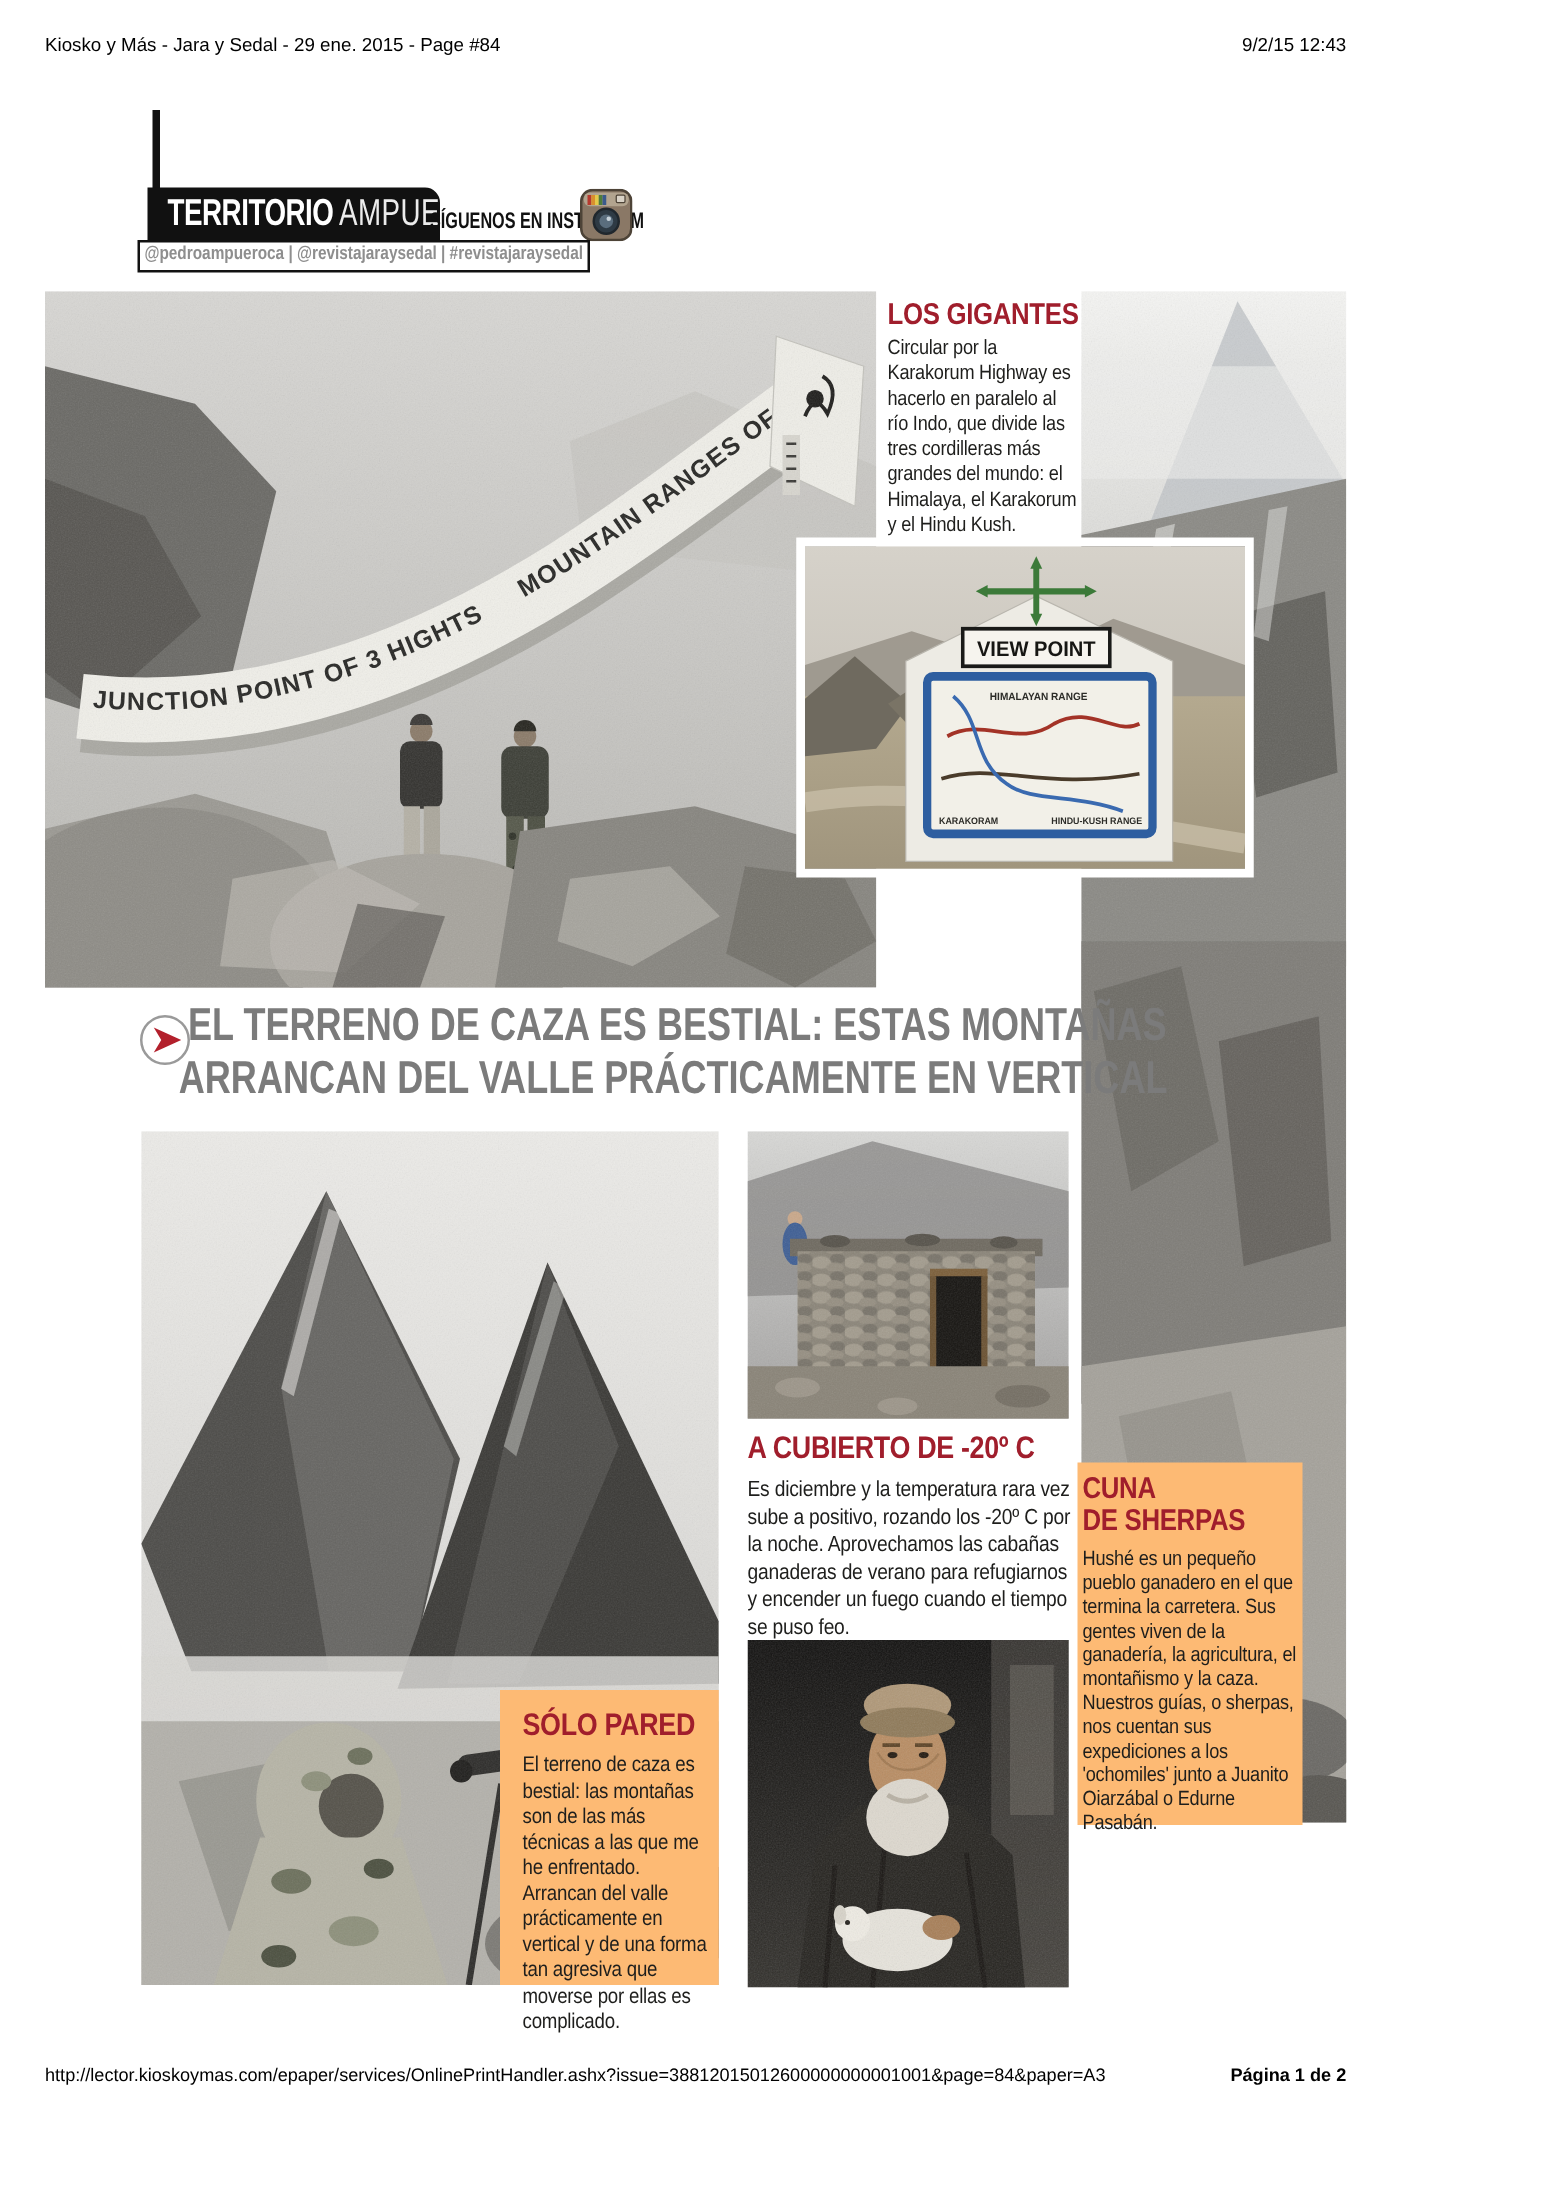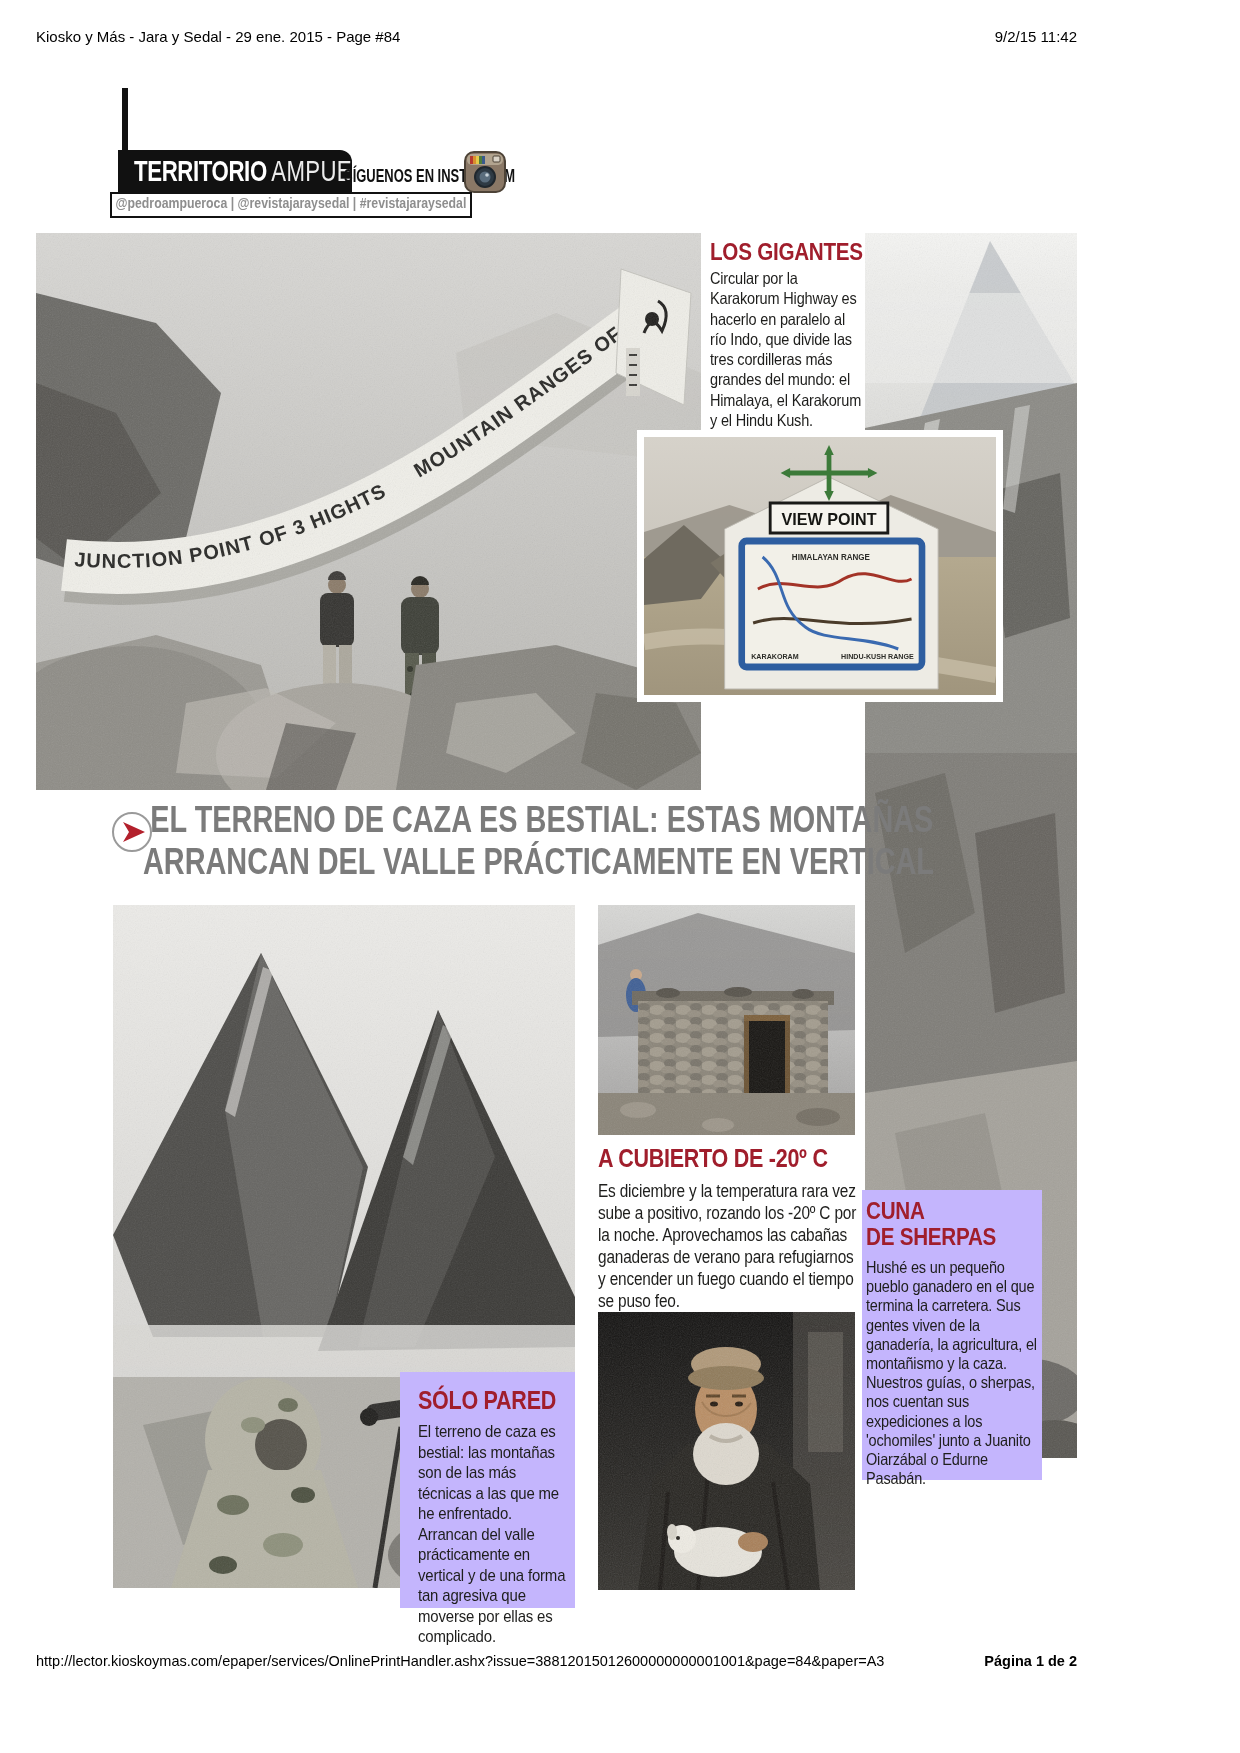--- a/index.html
+++ b/index.html
@@ -7,35 +7,35 @@
     width:1240px;height:1753px;position:relative;background:#ffffff;
     font-family:"Liberation Sans", sans-serif;color:#1d1d1b;overflow:hidden;
   }
   .abs{position:absolute;}
   .meta{font-size:15px;color:#000;}
   .cond{transform:scaleX(0.88);transform-origin:0 0;}
   .copy{font-size:17px;line-height:20.5px;color:#1e1e1c;letter-spacing:-0.2px;}
   .h-red{color:#A01E2C;font-weight:bold;white-space:nowrap;transform:scaleX(0.86);transform-origin:0 0;letter-spacing:-0.3px;}
   .quote-line{font-weight:bold;color:#7B7B7B;font-size:37px;line-height:42px;white-space:nowrap;transform:scaleX(0.78);transform-origin:0 0;}
   .photo{display:block;}
-  .whitebox{background:#c4b5fd;margin-top:20px;}
+  .whitebox{background:#fdba74;}
   .brand-box{background:#111;border-radius:0 12px 0 0;display:flex;align-items:center;padding-left:16px;}
   .brand-inner{white-space:nowrap;transform:scaleX(0.74);transform-origin:0 50%;color:#fff;font-size:30px;}
   .brand-b{font-weight:bold;letter-spacing:-0.5px;}
   .brand-l{font-weight:normal;opacity:0.92;letter-spacing:0.5px;margin-left:6px;}
   .follow{font-weight:bold;font-size:18px;color:#111;white-space:nowrap;transform:scaleX(0.72);transform-origin:0 0;}
   .handles-strip{border:2px solid #111;background:#fff;display:flex;align-items:flex-start;justify-content:center;}
   .handles-text{color:#8e8e8e;font-size:15px;font-weight:bold;white-space:nowrap;transform:scaleX(0.82);transform-origin:50% 50%;}
   svg text{font-family:"Liberation Sans", sans-serif;}
 </style>
 </head>
 <body>
 
 <div class="abs meta" style="left:36px;top:28px;">Kiosko y Más - Jara y Sedal - 29 ene. 2015 - Page #84</div>
-<div class="abs meta" style="right:163px;top:28px;">9/2/15 11:42</div>
+<div class="abs meta" style="right:163px;top:28px;">9/2/15 12:43</div>
 
 <div class="abs" style="left:122px;top:88px;width:6px;height:66px;background:#111;"></div>
 <div class="abs brand-box" style="left:118px;top:150px;width:218px;height:42px;">
   <span class="brand-inner"><b class="brand-b">TERRITORIO</b><span class="brand-l">AMPUERO</span></span>
 </div>
 <div class="abs follow" style="left:344px;top:166px;">SÍGUENOS EN INSTAGRAM</div>
 
 <svg class="abs" style="left:464px;top:151px;" width="42" height="42" viewBox="0 0 42 42">
   <rect x="1" y="1" width="40" height="40" rx="9" fill="#8a7866" stroke="#4d4337" stroke-width="2"></rect>
   <rect x="3" y="3" width="36" height="11" rx="5" fill="#b2a48f"></rect>

